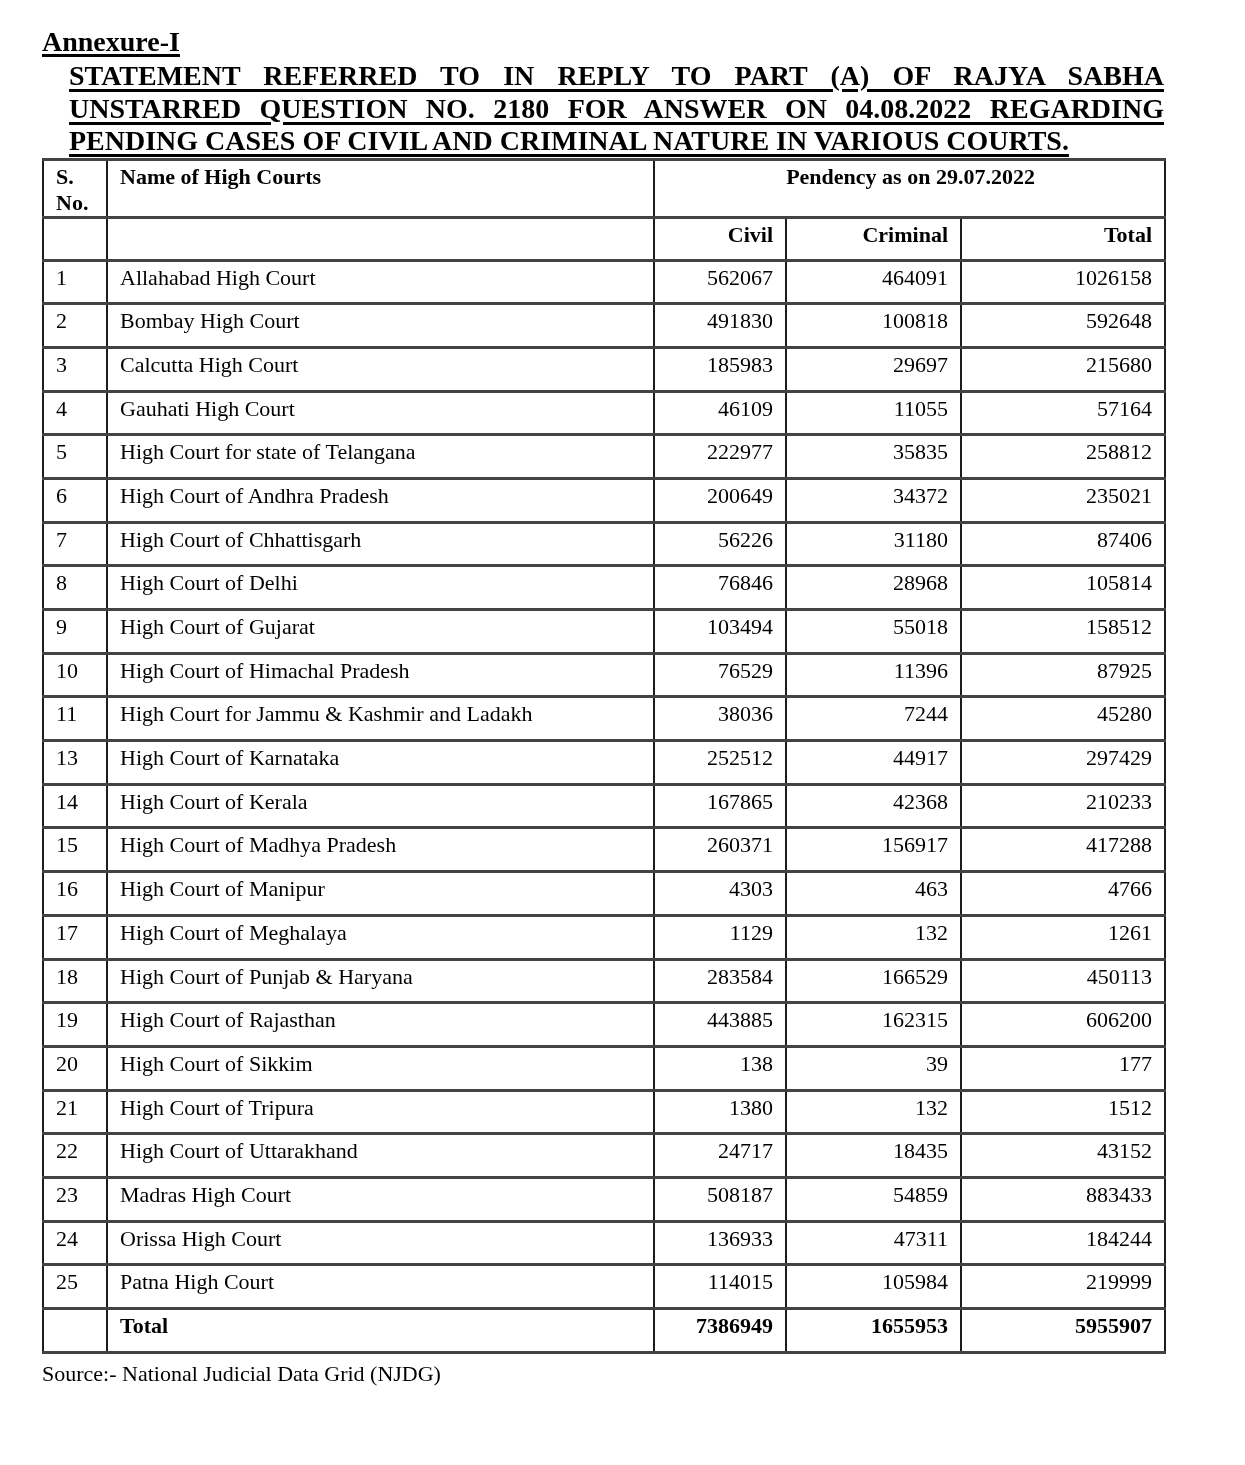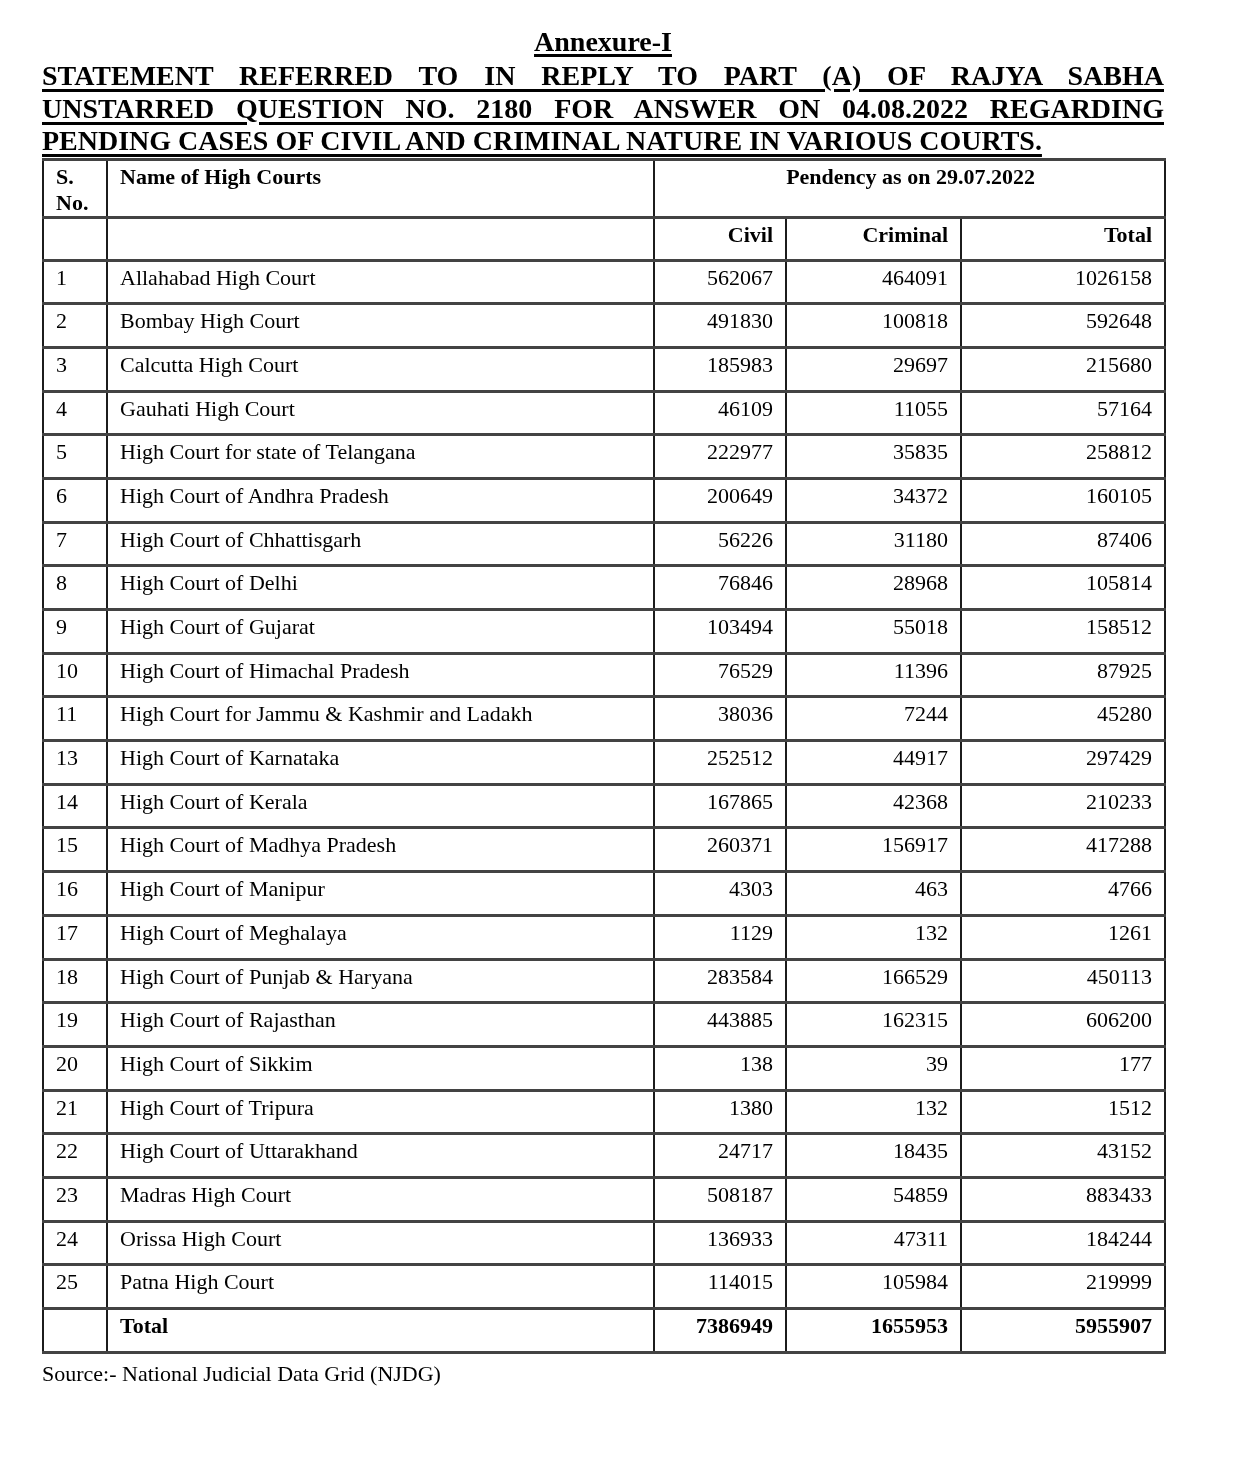--- a/index.html
+++ b/index.html
@@ -8,37 +8,38 @@
     position: relative;
     width: 1245px;
     height: 1465px;
     background: #ffffff;
     color: #000000;
     font-family: "Liberation Serif", "DejaVu Serif", serif;
     padding: 26px 81px 0 42px;
     overflow: hidden;
   }
   .annexure {
-    text-align: center;
+    text-align: left;
     font-weight: bold;
     font-size: 28px;
     line-height: 32px;
     text-decoration: underline;
     text-decoration-thickness: 3px;
     text-underline-offset: 3px;
   }
   .title-block { margin-top: 2px; }
   .title-line {
     font-weight: bold;
     font-size: 28px;
     line-height: 32.5px;
     text-decoration: underline;
     text-decoration-thickness: 3px;
     text-underline-offset: 4px;
     white-space: normal;
+    margin-left: 27px;
   }
   .title-line.justify {
     text-align: justify;
     text-align-last: justify;
   }
   table.pendency {
     width: 1122px;
     border-collapse: collapse;
     table-layout: fixed;
     border: 2.5px solid #000000;
@@ -143,21 +144,21 @@
           <td>High Court for state of Telangana</td>
           <td class="num">222977</td>
           <td class="num">35835</td>
           <td class="num">258812</td>
         </tr>
         <tr>
           <td>6</td>
           <td>High Court of Andhra Pradesh</td>
           <td class="num">200649</td>
           <td class="num">34372</td>
-          <td class="num">160105</td>
+          <td class="num">235021</td>
         </tr>
         <tr>
           <td>7</td>
           <td>High Court of Chhattisgarh</td>
           <td class="num">56226</td>
           <td class="num">31180</td>
           <td class="num">87406</td>
         </tr>
         <tr>
           <td>8</td>

